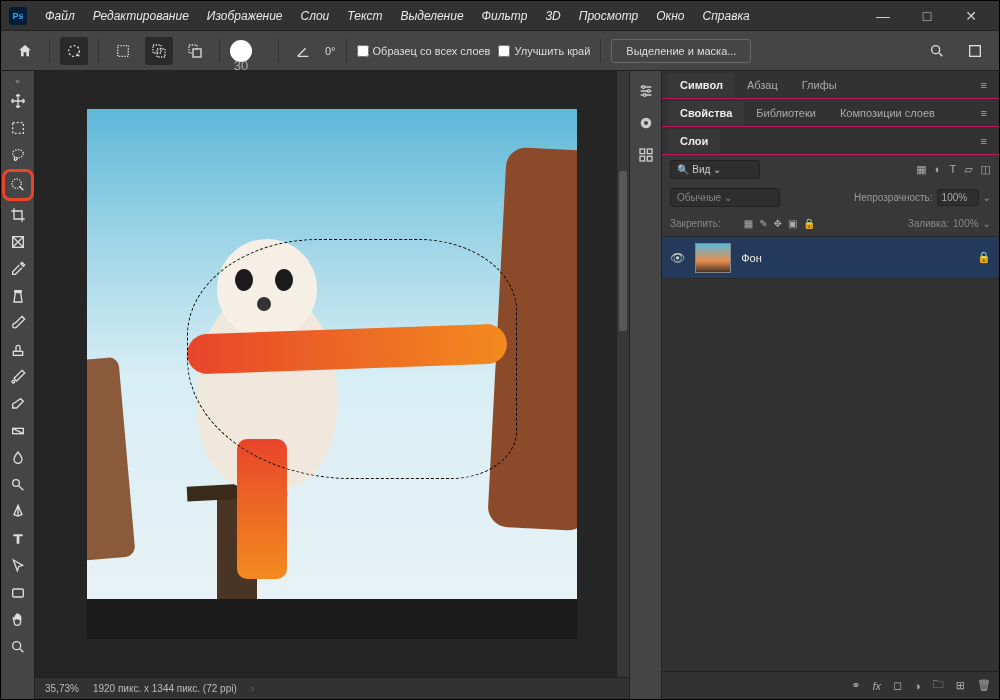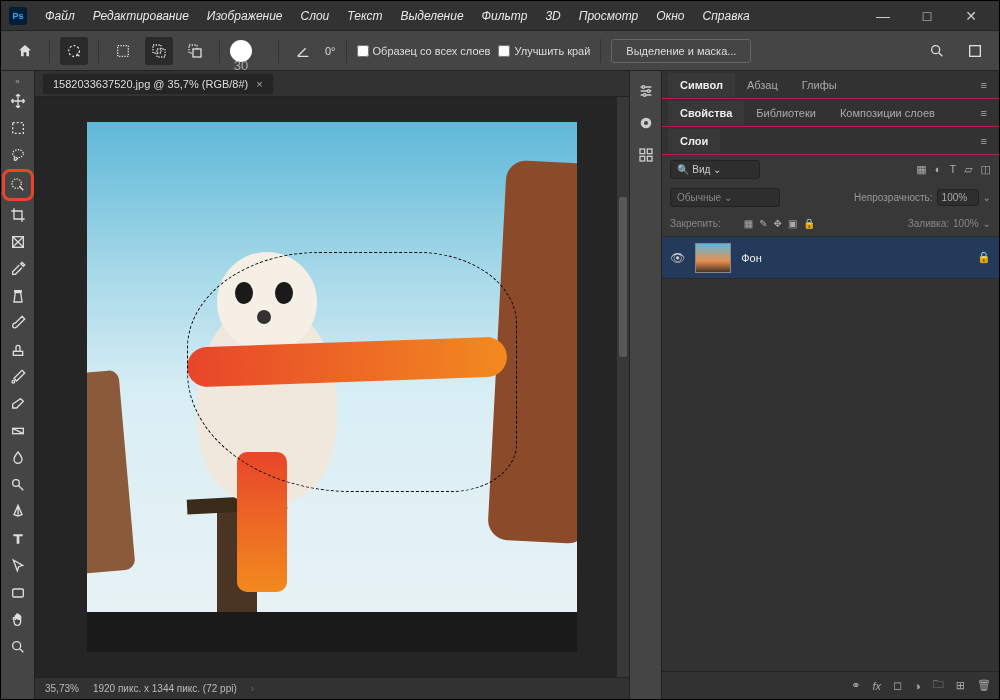--- a/index.html
+++ b/index.html
@@ -287,26 +287,20 @@
         </div>
       <div class="tool">
           <svg class="svg" viewBox="0 0 24 24" fill="none" stroke="currentColor" stroke-width="2">
             <circle cx="10" cy="10" r="6"></circle>
             <path d="M15 15l5 5"></path>
           </svg>
         </div>
     </div>
 
     <div class="doc-area">
-      <div class="tabbar">
-        <div class="tab">
-          <span>1582033637520.jpg @ 35,7% (RGB/8#)</span>
-          <span class="close">×</span>
-        </div>
-      </div>
       <div class="canvas-wrap">
         <div class="canvas-frame">
           <div class="canvas">
             <div class="painting">
               <div class="tree-r"></div>
               <div class="tree-l"></div>
               <div class="post"></div>
               <div class="post-top"></div>
               <div class="owl-body"></div>
               <div class="owl-head"></div>

